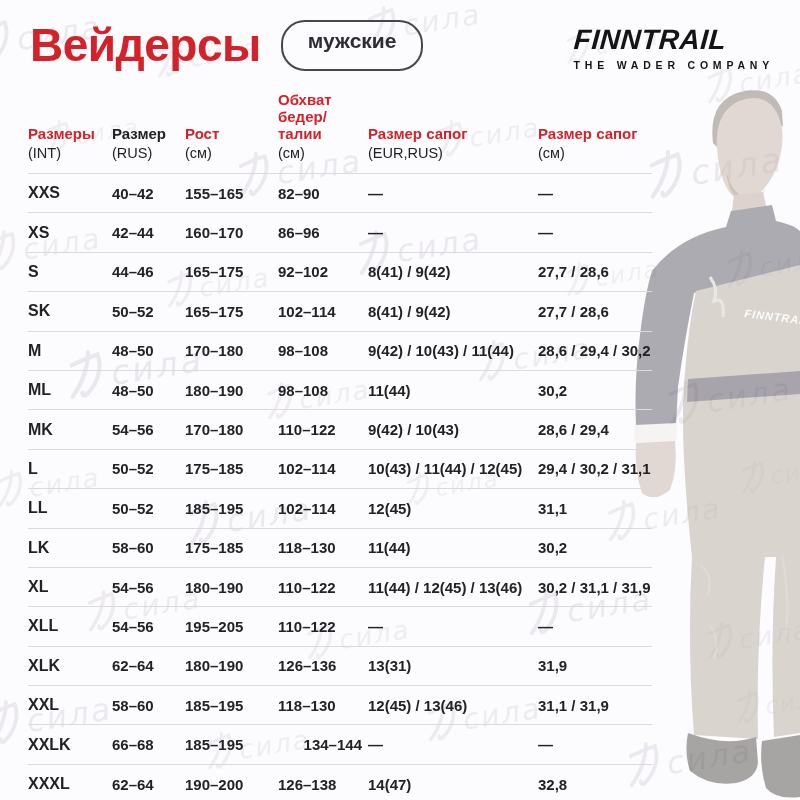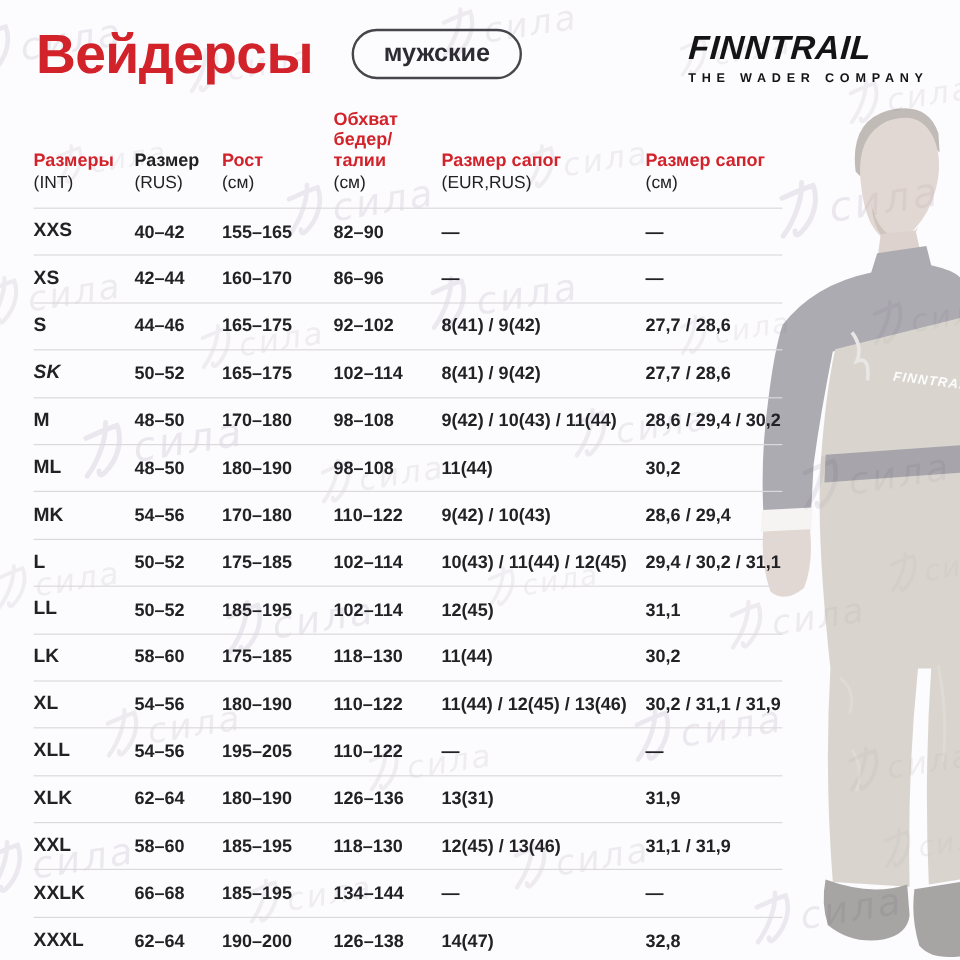--- a/index.html
+++ b/index.html
@@ -7,21 +7,21 @@
     position:relative;width:800px;height:800px;overflow:hidden;
     background:#fcfbfd;font-family:"Liberation Sans",sans-serif;
   }
   
   .wm-layer{position:absolute;inset:0;z-index:0;pointer-events:none;}
   .wm{position:absolute;color:#ddd7e2;transform-origin:left top;}
   
   .photo{position:absolute;top:85px;right:0;z-index:1;opacity:.5;}
   
   .content{position:absolute;inset:0;z-index:2;}
-  .titlebar{position:absolute;left:30px;top:20px;display:flex;align-items:center;gap:32px;}
+  .titlebar{position:absolute;left:30px;top:20px;display:flex;gap:20px;}
   .title{margin:0;font-size:46px;font-weight:bold;color:#d2232b;letter-spacing:-.5px;line-height:1.1;}
   .badge{
     display:inline-block;border:2.5px solid #45454b;border-radius:24px;
     padding:7px 25px;font-size:21px;font-weight:600;color:#2c2c32;background:transparent;
   }
   .logo{position:absolute;right:26px;top:24px;color:#141416;}
   .logo-name{font-size:28px;font-weight:bold;font-style:italic;letter-spacing:.5px;transform:skewX(-4deg);}
   .logo-tag{font-size:10.5px;font-weight:bold;letter-spacing:4.8px;margin-top:3px;white-space:nowrap;}
   
   .table{position:absolute;left:28px;top:100px;width:624px;}
@@ -273,21 +273,21 @@
           </div>
           <div class="tr">
             <div class="td size" style="width: 84px;">S</div>
             <div class="td" style="width: 73px;">44–46</div>
             <div class="td" style="width: 93px;">165–175</div>
             <div class="td" style="width: 90px;">92–102</div>
             <div class="td" style="width: 170px;">8(41) / 9(42)</div>
             <div class="td" style="width: 114px;">27,7 / 28,6</div>
           </div>
           <div class="tr">
-            <div class="td size" style="width: 84px; font-style: italic;">SK</div>
+            <div class="td size" style="width: 84px;">SK</div>
             <div class="td" style="width: 73px;">50–52</div>
             <div class="td" style="width: 93px;">165–175</div>
             <div class="td" style="width: 90px;">102–114</div>
             <div class="td" style="width: 170px;">8(41) / 9(42)</div>
             <div class="td" style="width: 114px;">27,7 / 28,6</div>
           </div>
           <div class="tr">
             <div class="td size" style="width: 84px;">M</div>
             <div class="td" style="width: 73px;">48–50</div>
             <div class="td" style="width: 93px;">170–180</div>
@@ -364,21 +364,21 @@
             <div class="td" style="width: 73px;">58–60</div>
             <div class="td" style="width: 93px;">185–195</div>
             <div class="td" style="width: 90px;">118–130</div>
             <div class="td" style="width: 170px;">12(45) / 13(46)</div>
             <div class="td" style="width: 114px;">31,1 / 31,9</div>
           </div>
           <div class="tr">
             <div class="td size" style="width: 84px;">XXLK</div>
             <div class="td" style="width: 73px;">66–68</div>
             <div class="td" style="width: 93px;">185–195</div>
-            <div class="td" style="width: 90px;">134–144</div>
+            <div class="td" style="width: 90px; text-align: right;">134–144</div>
             <div class="td" style="width: 170px;">—</div>
             <div class="td" style="width: 114px;">—</div>
           </div>
           <div class="tr">
             <div class="td size" style="width: 84px;">XXXL</div>
             <div class="td" style="width: 73px;">62–64</div>
             <div class="td" style="width: 93px;">190–200</div>
             <div class="td" style="width: 90px;">126–138</div>
             <div class="td" style="width: 170px;">14(47)</div>
             <div class="td" style="width: 114px;">32,8</div>

